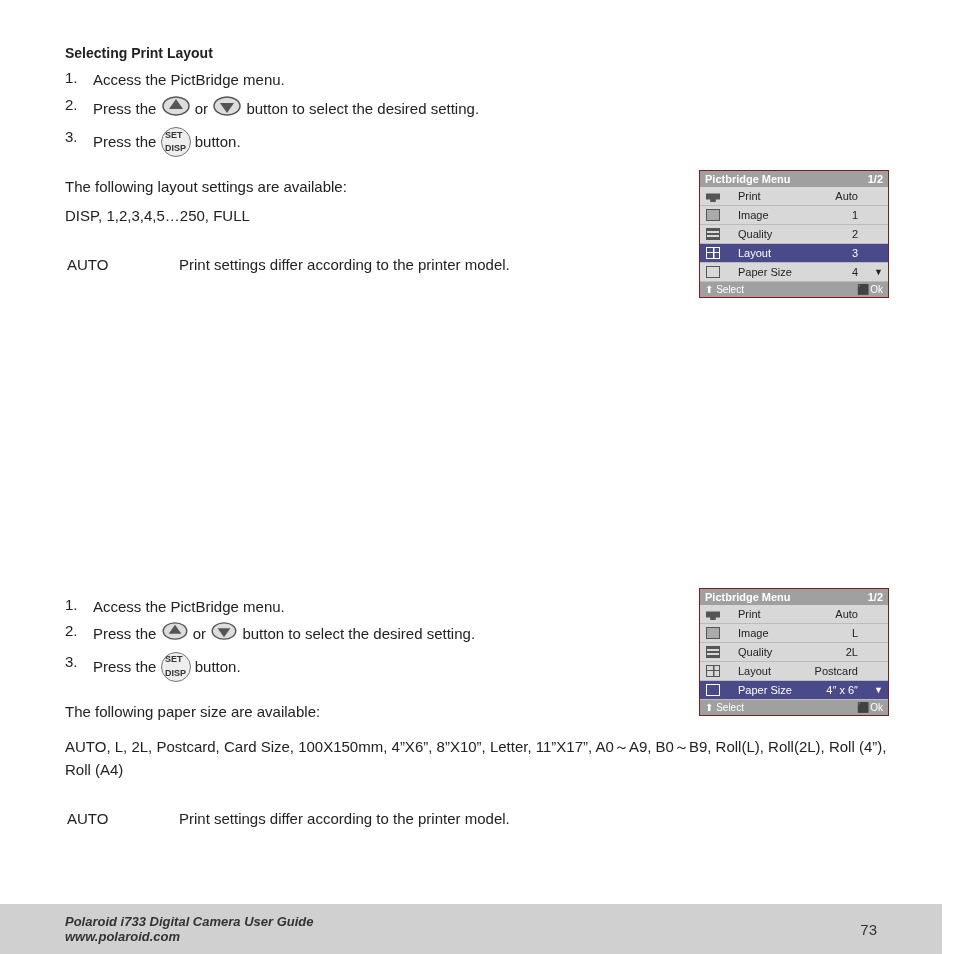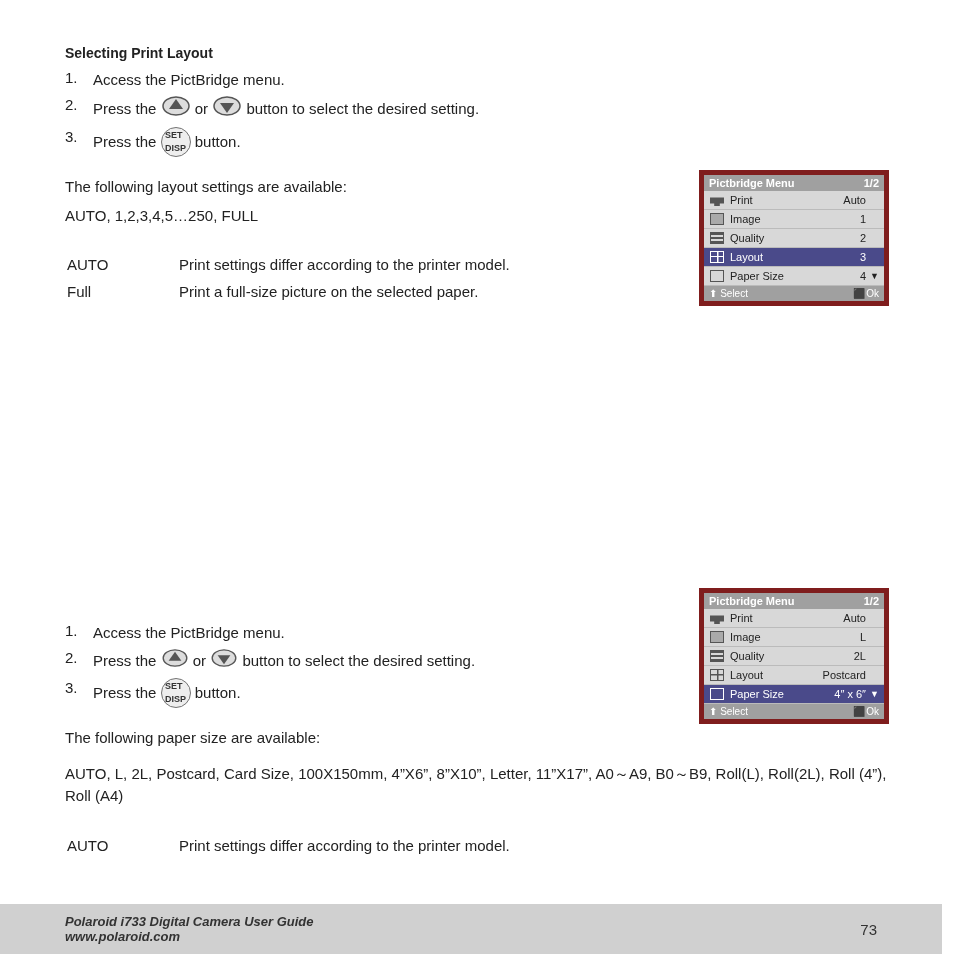--- a/index.html
+++ b/index.html
@@ -89,42 +89,42 @@
     }
     .def-table td:first-child {
       width: 110px;
       font-weight: normal;
     }
 
     
     .menu-box {
       position: absolute;
       background: #1d4ed8;
-      border: 5px solid #7f1d1d;
+      border: 1px solid #7f1d1d;
       width: 190px;
       font-size: 11px;
     }
 
     .menu-header {
       background: #a0a0a0;
       display: flex;
       justify-content: space-between;
       padding: 2px 5px;
       font-size: 11px;
       font-weight: bold;
       color: #fff;
     }
 
     .menu-row {
       display: flex;
       align-items: center;
       padding: 2px 4px;
       border-bottom: 1px solid #bbb;
       background: #d8d8d8;
-      gap: 4px;
+      gap: 16px;
     }
 
     .menu-row.active {
       background: #4a4a8a;
       color: #fff;
     }
 
     .menu-row .icon-cell {
       width: 18px;
       height: 14px;
@@ -253,32 +253,28 @@
       <span class="step-content">
         <span>Press the</span>
         
         <span class="set-btn">SET<br>DISP</span>
         <span>button.</span>
       </span>
     </div>
 
     <div class="spacer"></div>
     <div class="para">The following layout settings are available:</div>
-    <div class="para">AUTO, 1,2,3,4,5…250, FULL</div>
+    <div class="para">DISP, 1,2,3,4,5…250, FULL</div>
     <div class="spacer"></div>
 
     <table class="def-table">
       <tbody>
           <tr>
         <td>AUTO</td>
         <td>Print settings differ according to the printer model.</td>
-      </tr>
-      <tr>
-        <td>Full</td>
-        <td>Print a full-size picture on the selected paper.</td>
       </tr>
     </tbody>
       </table>
   </div>
 
   <div class="menu-box" style="top: 170px; right: 65px;">
     <div class="menu-header">
       <span>Pictbridge Menu</span>
       <span>1/2</span>
     </div>

